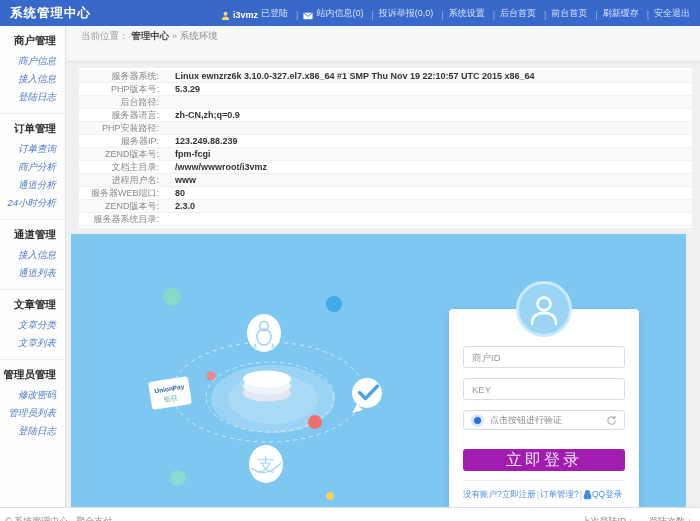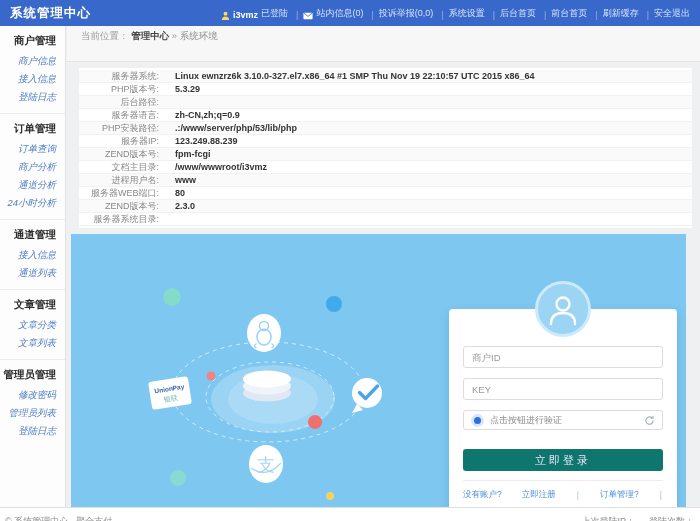--- a/index.html
+++ b/index.html
@@ -32,31 +32,31 @@
   .irow { display:flex; height:13px; line-height:12px; font-size:9px; border-bottom:1px solid #f1f1f1; }
   .irow:nth-child(odd) { background:#fafafa; }
   .irow .lbl { width:96px; flex:none; text-align:right; color:#888; padding-right:16px; }
   .irow .val { color:#333; font-weight:bold; white-space:nowrap; }
 
   
   .banner { margin:6px 14px 0 4px; height:288px; background:#7ec7f0; position:relative; overflow:hidden; }
   .illus { position:absolute; left:0; top:0; width:616px; height:288px; }
 
   
-  .card { position:absolute; left:378px; top:75px; width:228px; height:205px; background:#fff; border-radius:4px; box-shadow:0 3px 10px rgba(40,90,130,.18); padding:37px 14px 0; }
+  .card { position:absolute; left:378px; top:75px; width:190px; height:205px; background:#fff; border-radius:4px; box-shadow:0 3px 10px rgba(40,90,130,.18); padding:37px 14px 0; }
   .avatar { position:absolute; left:50%; top:-28px; transform:translateX(-50%); width:56px; height:56px; border-radius:50%; background:#9cd4f4; border:3px solid #cdeafc; display:flex; align-items:center; justify-content:center; }
   .fld { width:100%; height:22px; border:1px solid #dcdcdc; border-radius:3px; padding:0 8px; font-size:9.5px; color:#333; margin-bottom:10px; outline:none; font-family:inherit; }
   .fld::placeholder { color:#9a9a9a; }
   .captcha { height:20px; border:1px solid #dcdcdc; border-radius:3px; display:flex; align-items:center; gap:6px; padding:0 7px; margin-bottom:19px; color:#8a8a8a; font-size:9px; cursor:pointer; }
   .cap-ic { width:13px; height:13px; border-radius:50%; background:#d7e6fa; position:relative; flex:none; }
   .cap-ic::after { content:""; position:absolute; left:3px; top:3px; width:7px; height:7px; border-radius:50%; background:#2e6fdf; }
   .cap-refresh { margin-left:auto; display:flex; }
-  .login-btn { width:100%; height:22px; background:#0f766e; border:none; border-radius:3px; color:#ece7fb; font-size:11px; letter-spacing:3px; cursor:pointer; font-family:Liberation Serif, serif; }
+  .login-btn { width:100%; height:22px; background:#a21caf; border:none; border-radius:3px; color:#ece7fb; font-size:16px; letter-spacing:3px; cursor:pointer; font-family:Liberation Serif, serif; }
   .card-div { border-top:1px solid #ededed; margin-top:9px; }
-  .card-links { display:flex; align-items:center; gap:20px; margin-top:8px; font-size:8.5px; color:#4a90d9; white-space:nowrap; }
+  .card-links { display:flex; align-items:center; gap:0; margin-top:8px; font-size:8.5px; color:#4a90d9; white-space:nowrap; }
   .card-links a { color:#4a90d9; }
   .card-links .sep { color:#9fc4e8; margin:0 1px; }
 
   
   .ftr { position:absolute; bottom:0; left:0; right:0; height:14px; background:#fff; border-top:1px solid #e0e0e0; font-size:9px; color:#8f8f8f; display:flex; justify-content:space-between; padding:7px 6px 0 5px; overflow:hidden; }
   .ftr .r { display:flex; gap:14px; }
 </style>
 </head>
 <body>
 
@@ -150,21 +150,20 @@
       </div>
     <div class="irow">
         <div class="lbl">后台路径:</div>
       </div>
     <div class="irow">
         <div class="lbl">服务器语言:</div>
         <div class="val">zh-CN,zh;q=0.9</div>
       </div>
     <div class="irow">
         <div class="lbl">PHP安装路径:</div>
-        <div class="val">.:/www/server/php/53/lib/php</div>
       </div>
     <div class="irow">
         <div class="lbl">服务器IP:</div>
         <div class="val">123.249.88.239</div>
       </div>
     <div class="irow">
         <div class="lbl">ZEND版本号:</div>
         <div class="val">fpm-fcgi</div>
       </div>
     <div class="irow">

